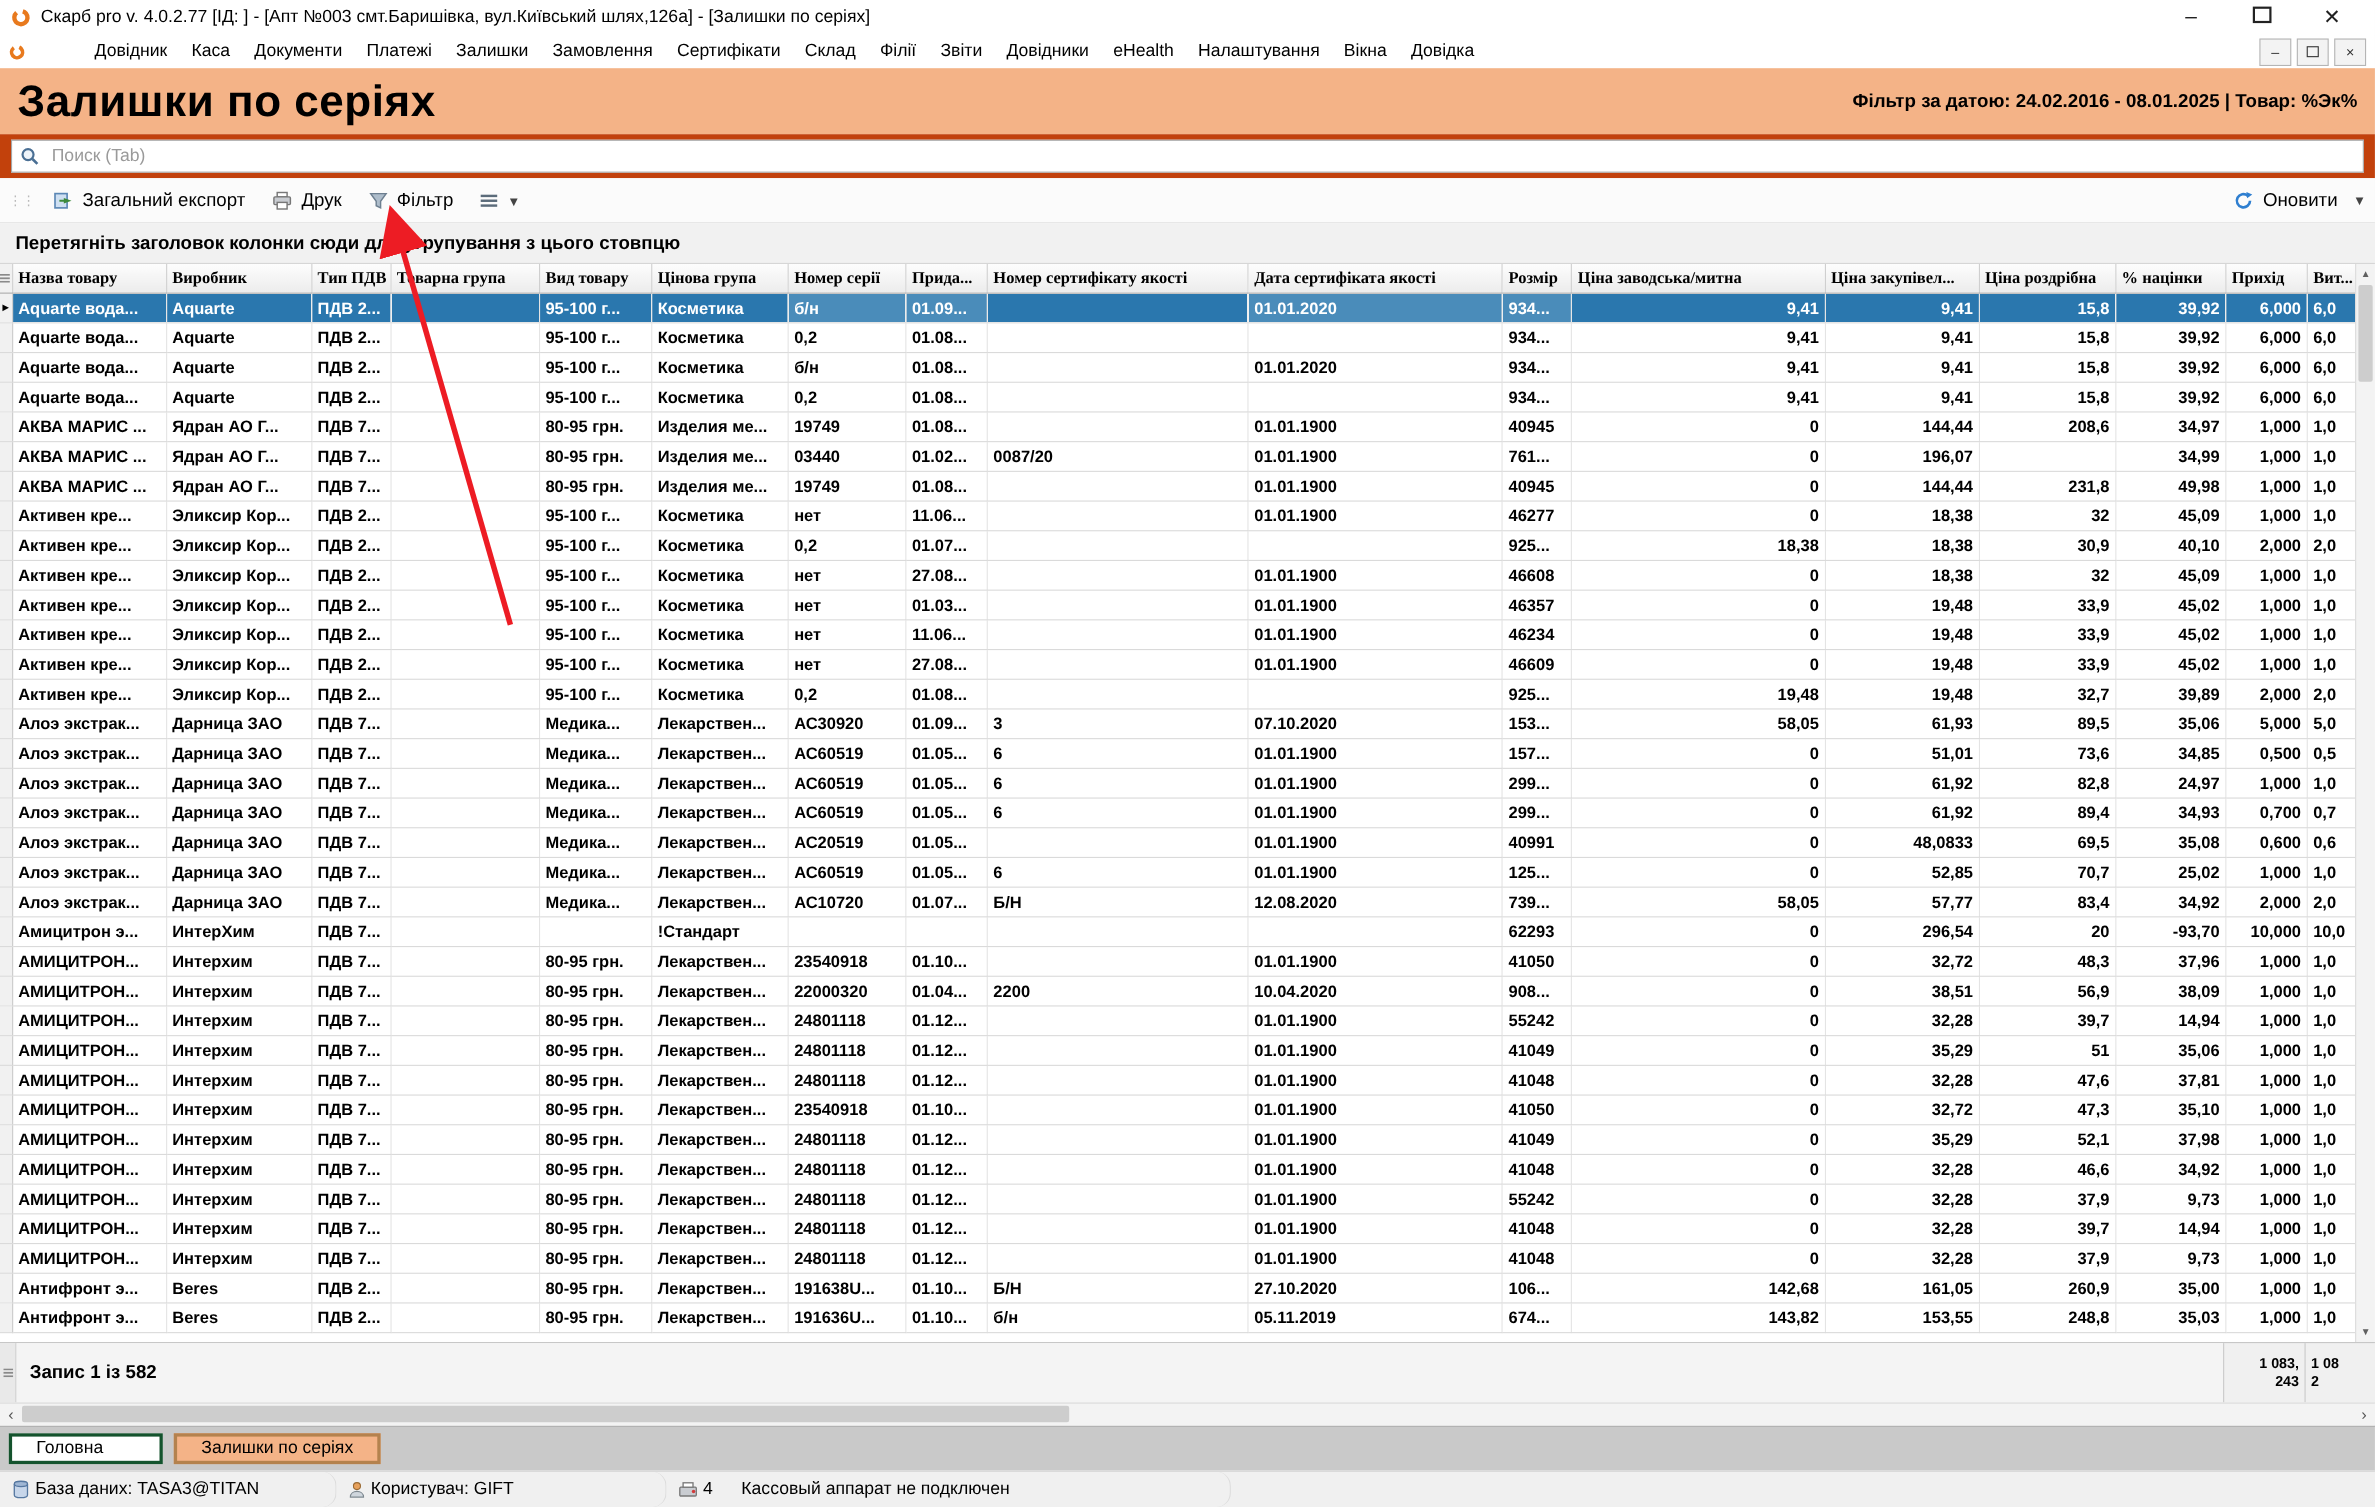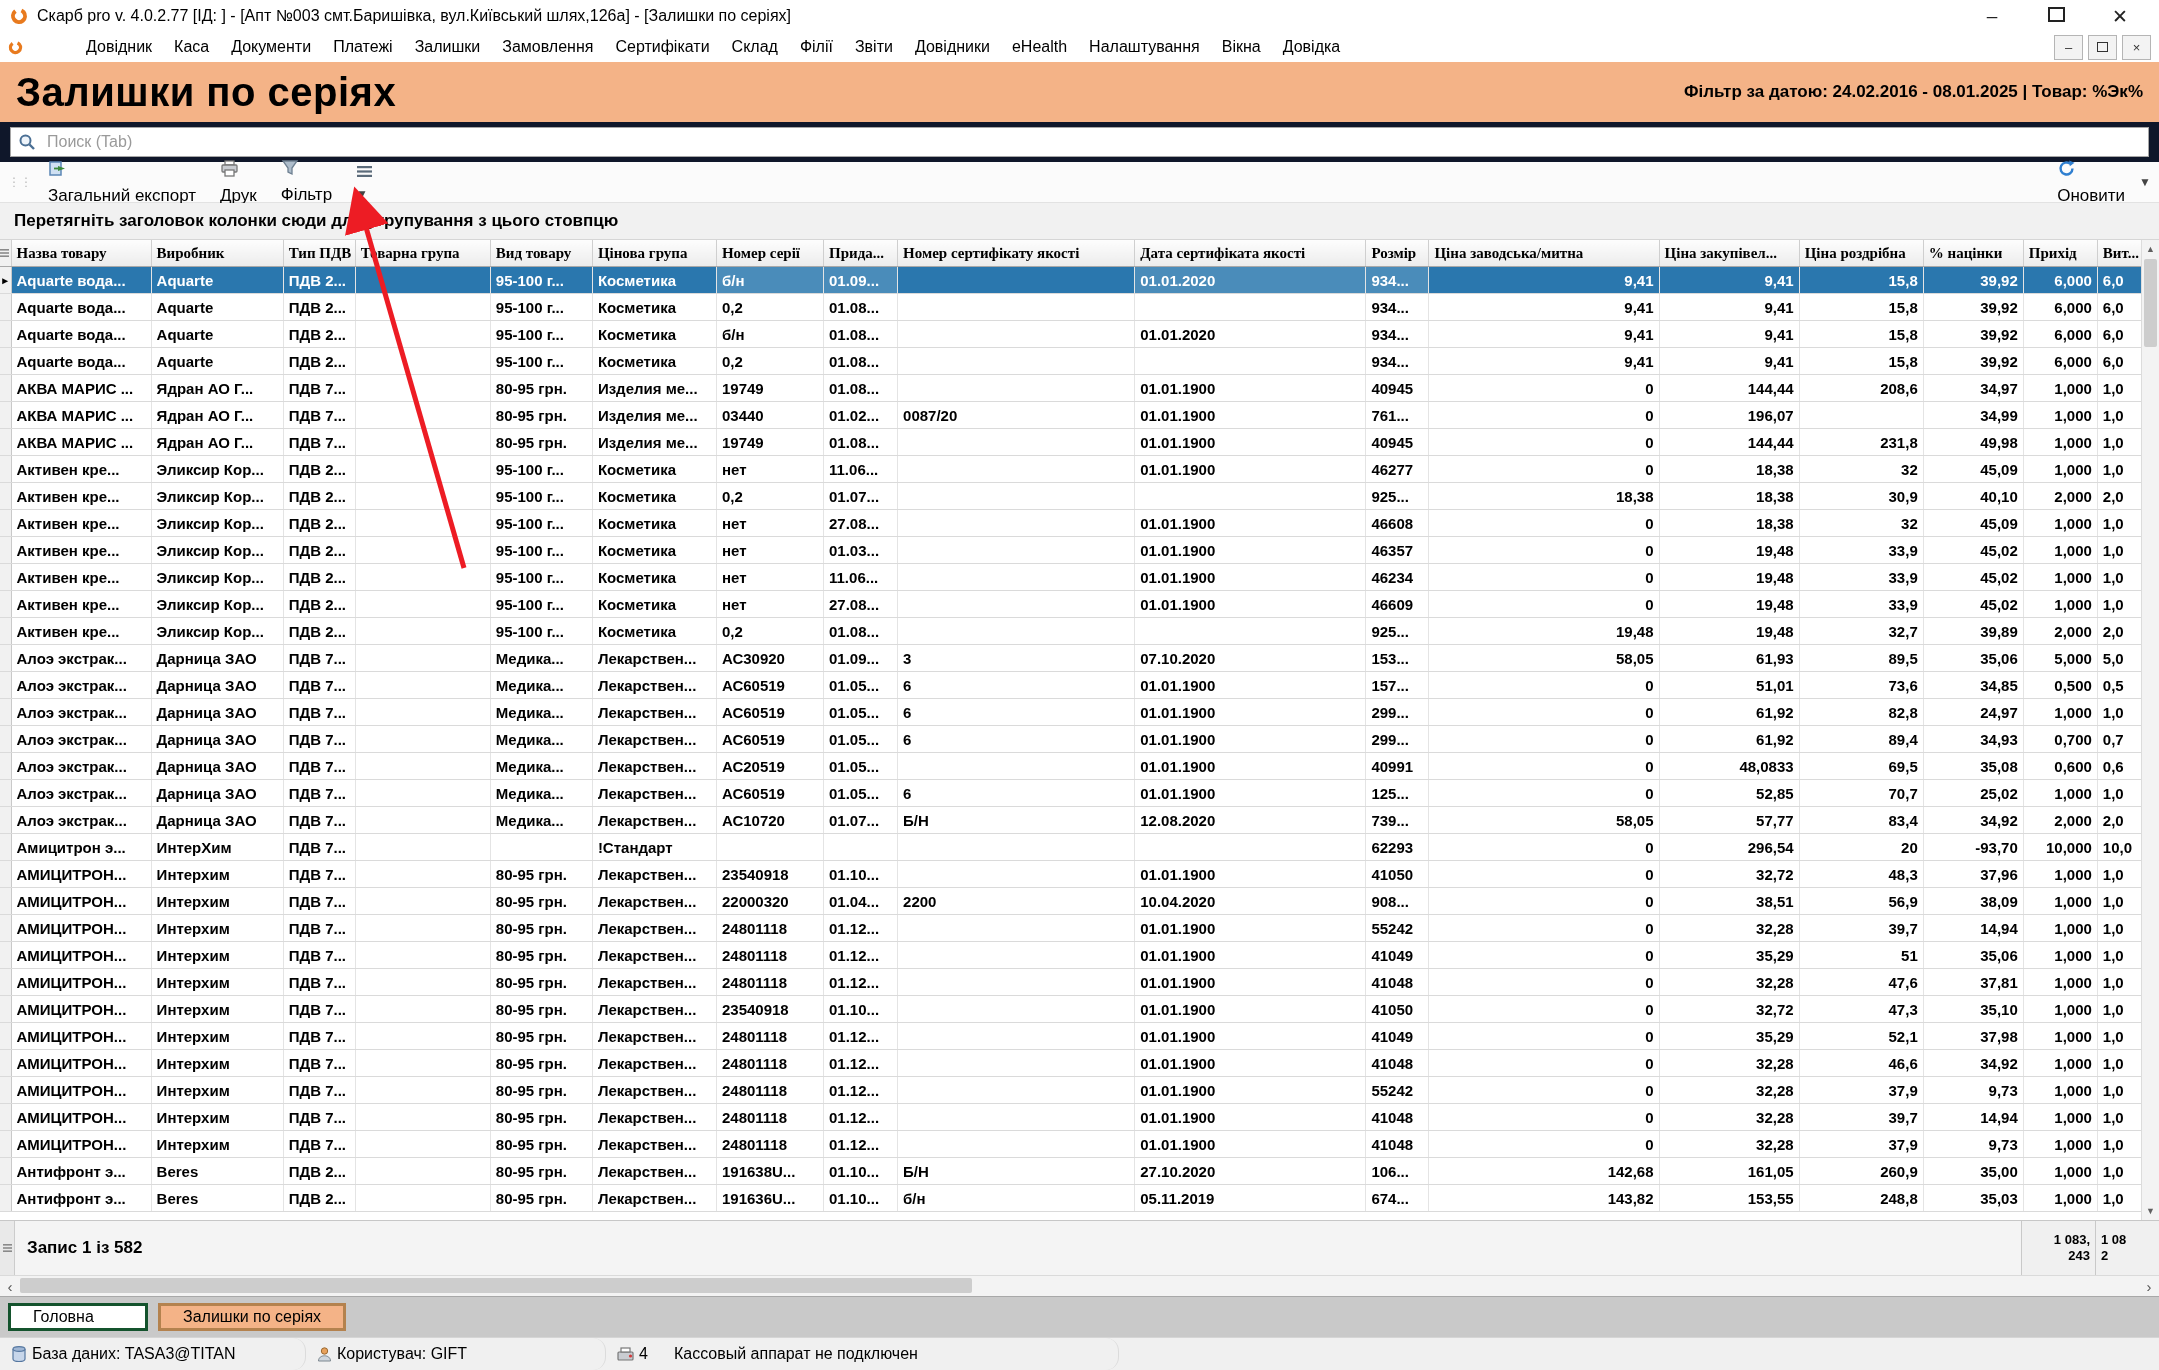--- a/index.html
+++ b/index.html
@@ -18,29 +18,29 @@
   .mdi-btns{margin-left:auto;display:flex;gap:5px;}
   .mdi-btn{width:27px;height:23px;border:1px solid #b5b5b5;background:#f3f3f3;display:flex;align-items:center;justify-content:center;font-size:13px;color:#333;}
   .mdi-box{display:inline-block;width:9px;height:8px;border:1.5px solid #333;}
 
   
   .band{height:60px;background:var(--band-orange,#f4b387);display:flex;align-items:center;justify-content:space-between;padding:0 16px;flex:0 0 auto;}
   .band h1{margin:0;font-size:40px;font-weight:700;letter-spacing:0.5px;}
   .filter-info{font-size:17px;font-weight:700;white-space:nowrap;}
 
   
-  .search-row{height:40px;background:#0f172a;display:flex;align-items:center;padding:5px 10px;box-sizing:border-box;flex:0 0 auto;}
+  .search-row{height:40px;background:#c2410c;display:flex;align-items:center;padding:5px 10px;box-sizing:border-box;flex:0 0 auto;}
   .search-wrap{position:relative;flex:1;height:30px;}
   .search-wrap input{width:100%;height:100%;box-sizing:border-box;border:1px solid #a6a6a6;padding:0 8px 0 36px;font-size:16px;font-family:inherit;color:#333;}
   .search-wrap input::placeholder{color:#9a9a9a;}
   .search-icon{position:absolute;left:7px;top:5px;width:20px;height:20px;}
 
   
   .toolbar{height:40px;display:flex;align-items:center;gap:4px;padding:0 8px;background:#fbfbfb;border-bottom:1px solid #e2e2e2;font-size:17px;flex:0 0 auto;}
-  .tb-btn{display:flex;align-items:flex-start;gap:8px;padding:5px 10px;white-space:nowrap;flex-direction:column;}
+  .tb-btn{display:flex;align-items:flex-end;gap:8px;padding:5px 10px;white-space:nowrap;}
   .drag-dots{color:#b9b9b9;font-size:12px;line-height:6px;margin-right:2px;}
   .tb-spacer{flex:1;}
   .caret{font-size:12px;color:#444;}
 
   
   .hint-row{height:36px;background:#f1f1f1;display:flex;align-items:center;padding:0 14px;font-size:17px;font-weight:700;border-bottom:1px solid #d6d6d6;flex:0 0 auto;}
 
   
   .grid-area{flex:1 1 auto;display:flex;overflow:hidden;background:#fff;}
   .table-wrap{flex:1;overflow:hidden;}

